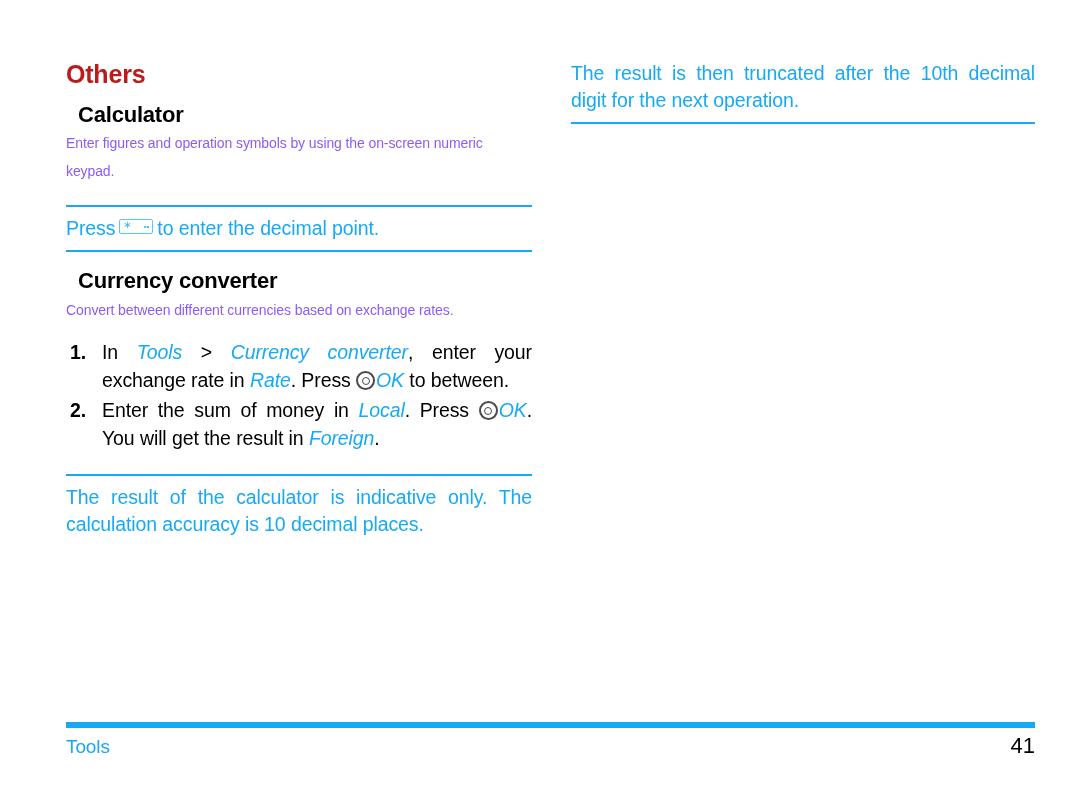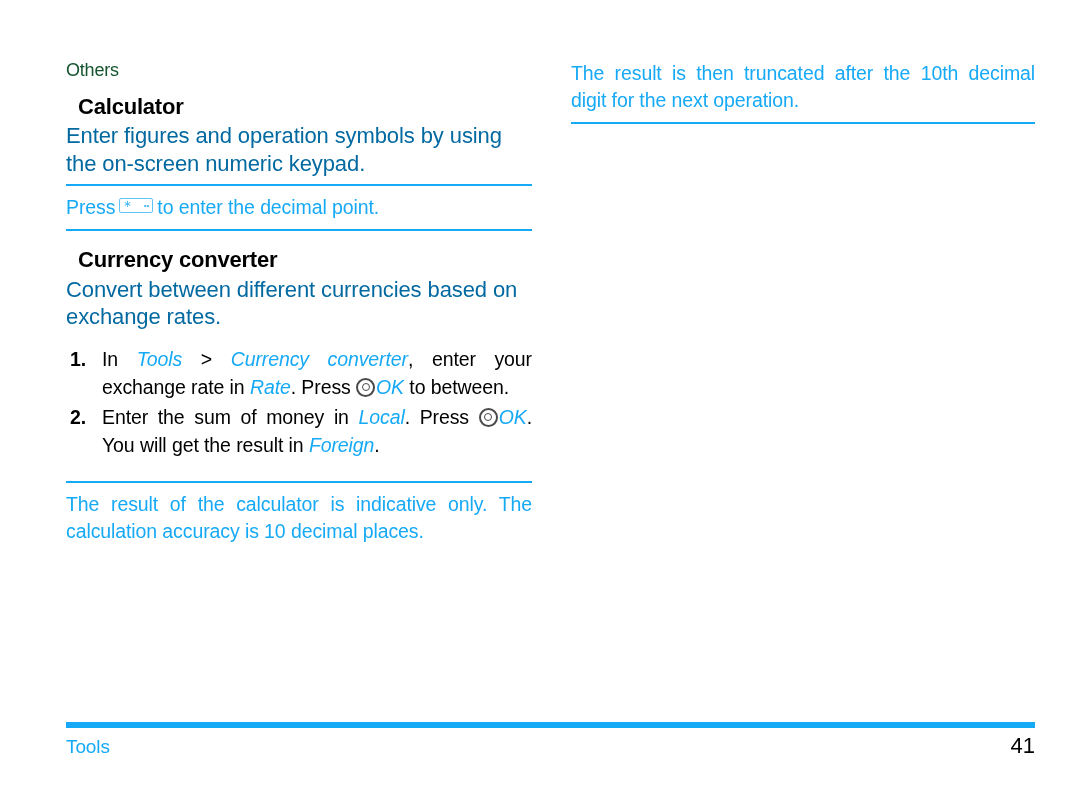--- a/index.html
+++ b/index.html
@@ -24,62 +24,62 @@
   
   .col {
     position: absolute;
     top: 60px;
   }
   .col-left  { left: 66px;  width: 466px; }
   .col-right { left: 571px; width: 464px; }
 
   
   .h1 {
-    font-size: 18px;
-    font-weight: normal;
+    font-size: 25px;
+    font-weight: bold;
     letter-spacing: -0.2px;
     line-height: 1.12;
     margin: 0 0 14px 0;
-    color: #14532d;
+    color: #b91c1c;
   }
   .h2 {
     font-size: 22px;
     font-weight: bold;
     letter-spacing: -0.2px;
     line-height: 1.15;
     margin: 0 0 3px 12px;
     color: #000;
   }
   .h2.spaced { margin-top: 24px; }
 
   
   .body-text {
-    font-size: 22px;
+    font-size: 14px;
     line-height: 27.5px;
     margin: 0;
-    color: #0369a1;
+    color: #8b5cf6;
     letter-spacing: -0.1px;
   }
 
   
   .note {
     color: #16A9F5;
     font-size: 19.5px;
     line-height: 27px;
     letter-spacing: -0.1px;
   }
   .note-rule {
     height: 2px;
     background: #16A9F5;
     width: 100%;
   }
   .note-body {
     padding: 8px 0 8px 0;
   }
-  .note.note-top-rule   { margin-top: 7px; }
+  .note.note-top-rule   { margin-top: 20px; }
   .note .justify { text-align: justify; text-align-last: left; }
 
   
   .key-icon {
     display: inline-block;
     vertical-align: 1px;
     width: 34px;
     height: 15px;
     border: 1.6px solid #5FC4F8;
     border-radius: 2px;

